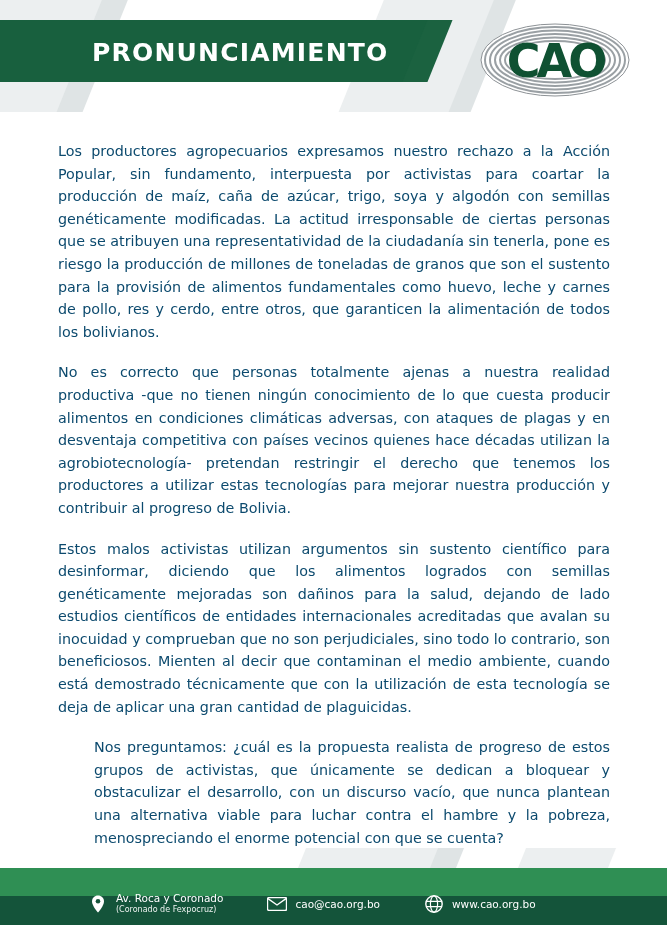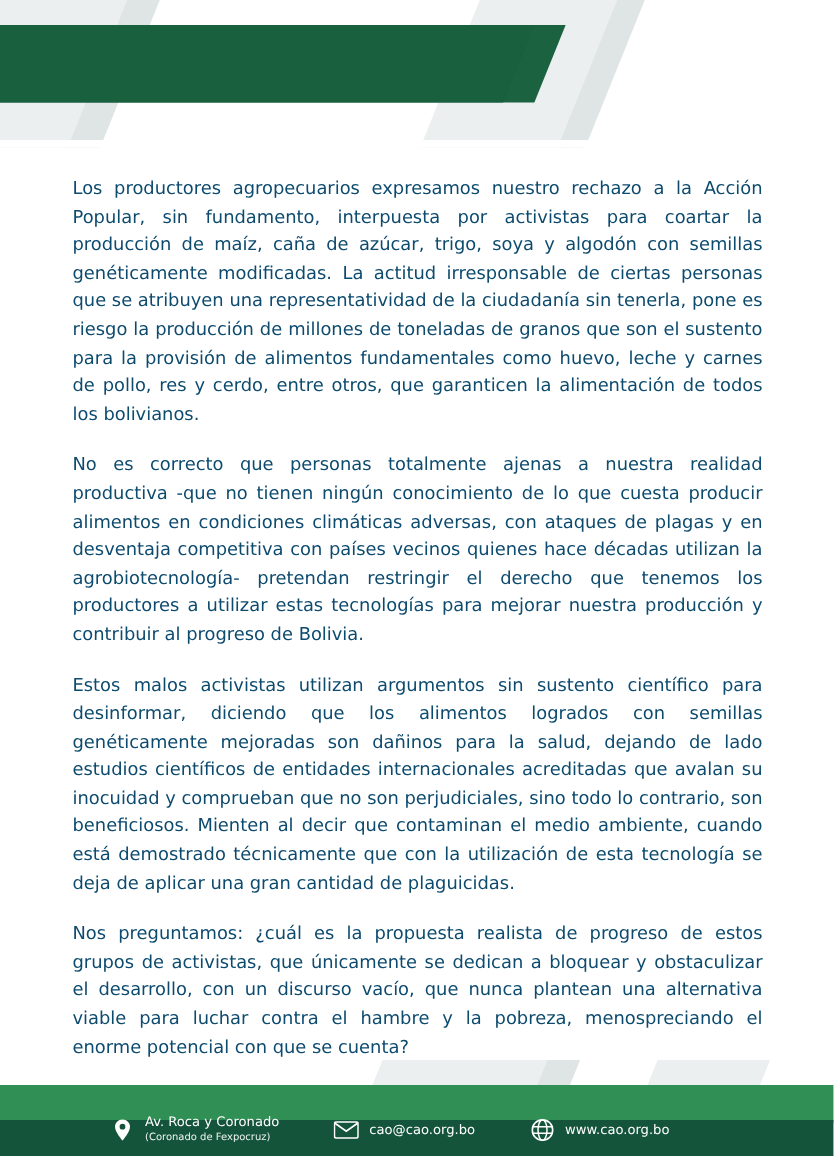--- a/index.html
+++ b/index.html
@@ -90,21 +90,21 @@
     width: 552px;
   }
   .para {
     text-align: justify;
     color: #0c4a6e;
     font-size: 14.3px;
     line-height: 22.6px;
     margin-bottom: 18px;
     font-family: "DejaVu Sans", sans-serif;
   }
-  .para:last-child { margin-bottom: 0; }
+  .para:last-child { margin-bottom: 0; margin-left: 36px; }
 
   
   .footer-diag {
     position: absolute;
     left: 0; top: 848px;
     width: 667px; height: 30px;
     overflow: hidden;
   }
   .fband { position: absolute; transform: skewX(-22deg); }
   .fb1 { left: 300px; top: -6px; width: 140px; height: 42px; background:#eceff0; }
@@ -147,21 +147,37 @@
 
   <div class="header">
     <div class="band band-a"></div>
     <div class="band band-b"></div>
     <div class="band band-c"></div>
     <div class="band band-d"></div>
 
     <div class="green-banner"></div>
     <div class="green-banner-2"></div>
 
-
+    <div class="banner-title">PRONUNCIAMIENTO</div>
+
+    <div class="logo-wrap">
+      <svg width="152" height="76" viewBox="0 0 152 76" xmlns="http://www.w3.org/2000/svg">
+        <ellipse cx="76" cy="38" rx="74" ry="36" fill="#ffffff" stroke="#8d9296" stroke-width="1"></ellipse>
+        <g stroke="#9aa0a4" stroke-width="2" fill="none">
+          <ellipse cx="76" cy="38" rx="70" ry="33"></ellipse>
+          <ellipse cx="76" cy="38" rx="65" ry="29.5"></ellipse>
+          <ellipse cx="76" cy="38" rx="60" ry="26"></ellipse>
+          <ellipse cx="76" cy="38" rx="55" ry="22.5"></ellipse>
+          <ellipse cx="76" cy="38" rx="50" ry="19"></ellipse>
+        </g>
+        <g fill="#0f5132" font-family="DejaVu Sans, sans-serif" font-weight="bold" font-size="46">
+          <text x="76" y="55" text-anchor="middle" letter-spacing="-4">CAO</text>
+        </g>
+      </svg>
+    </div>
 
     <div class="header-rule"></div>
   </div>
 
   <div class="content">
     <p class="para">Los productores agropecuarios expresamos nuestro rechazo a la Acción Popular, sin fundamento, interpuesta por activistas para coartar la producción de maíz, caña de azúcar, trigo, soya y algodón con semillas genéticamente modificadas. La actitud irresponsable de ciertas personas que se atribuyen una representatividad de la ciudadanía sin tenerla, pone es riesgo la producción de millones de toneladas de granos que son el sustento para la provisión de alimentos fundamentales como huevo, leche y carnes de pollo, res y cerdo, entre otros, que garanticen la alimentación de todos los bolivianos.</p>
     <p class="para">No es correcto que personas totalmente ajenas a nuestra realidad productiva -que no tienen ningún conocimiento de lo que cuesta producir alimentos en condiciones climáticas adversas, con ataques de plagas y en desventaja competitiva con países vecinos quienes hace décadas utilizan la agrobiotecnología- pretendan restringir el derecho que tenemos los productores a utilizar estas tecnologías para mejorar nuestra producción y contribuir al progreso de Bolivia.</p>
     <p class="para">Estos malos activistas utilizan argumentos sin sustento científico para desinformar, diciendo que los alimentos logrados con semillas genéticamente mejoradas son dañinos para la salud, dejando de lado estudios científicos de entidades internacionales acreditadas que avalan su inocuidad y comprueban que no son perjudiciales, sino todo lo contrario, son beneficiosos. Mienten al decir que contaminan el medio ambiente, cuando está demostrado técnicamente que con la utilización de esta tecnología se deja de aplicar una gran cantidad de plaguicidas.</p>
     <p class="para">Nos preguntamos: ¿cuál es la propuesta realista de progreso de estos grupos de activistas, que únicamente se dedican a bloquear y obstaculizar el desarrollo, con un discurso vacío, que nunca plantean una alternativa viable para luchar contra el hambre y la pobreza, menospreciando el enorme potencial con que se cuenta?</p>
   </div>

